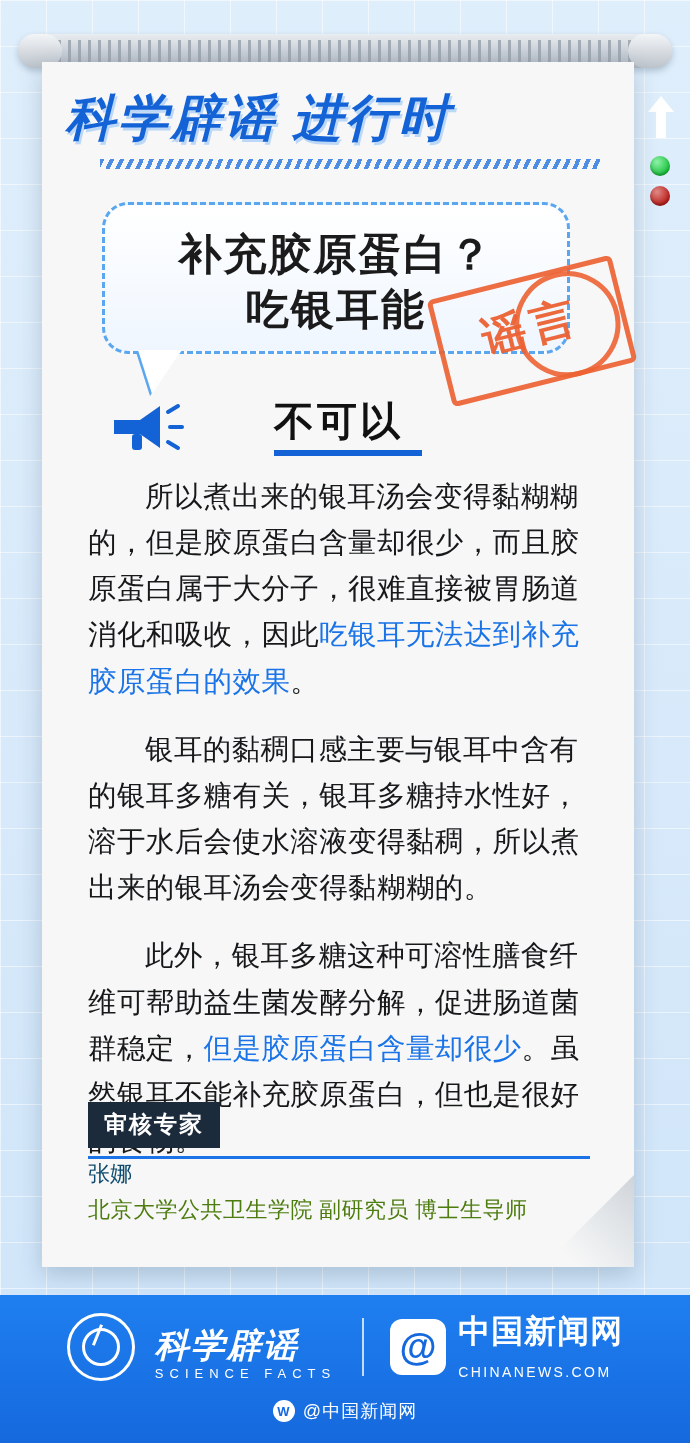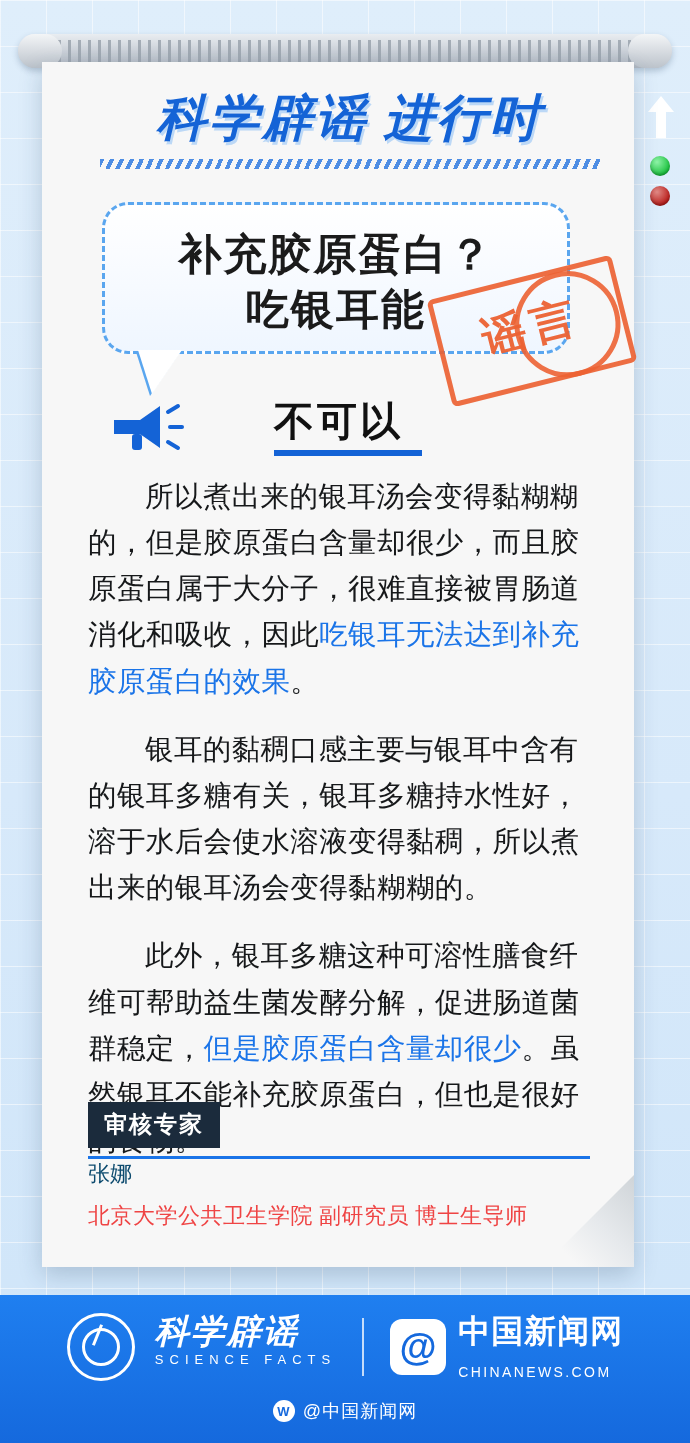--- a/index.html
+++ b/index.html
@@ -117,21 +117,20 @@
     height: 92px;
     background: linear-gradient(225deg, #cfd4d8 0%, #e6e9ec 45%, #f7f7f7 80%);
     clip-path: polygon(100% 0, 100% 100%, 0 100%);
   }
 
   
   .header {
     position: absolute;
     left: 0; right: 0;
     top: 30px;
-    text-align: center;
     padding-left: 23px;
   }
   .main-title {
     font-family: "Liberation Serif", serif;
     font-weight: bold;
     font-style: italic;
     font-size: 50px;
     letter-spacing: 3px;
     color: #1463d6;
     text-shadow: 2px 3px 0 #bcd8f6;
@@ -291,24 +290,24 @@
     height: 3px;
     background: #1a74e8;
   }
   .expert-name {
     margin-top: 0;
     font-family: "Liberation Serif", serif;
     font-size: 22px;
     color: #0c4a6e;
   }
   .expert-affil {
-    margin-top: 12px;
+    margin-top: 6px;
     font-family: "Liberation Serif", serif;
     font-size: 22px;
-    color: #ef4444;
+    color: #4d7c0f;
     letter-spacing: .5px;
   }
 
   
   .footer {
     position: absolute;
     left: 0;
     bottom: 0;
     width: 690px;
     height: 148px;
@@ -317,21 +316,21 @@
   .footer-inner {
     position: relative;
     height: 104px;
     display: flex;
     align-items: center;
     justify-content: center;
     gap: 26px;
   }
   .brand-left {
     display: flex;
-    align-items: flex-start;
+    align-items: flex-end;
     gap: 20px;
   }
   .brand-left .mark {
     width: 62px;
     height: 62px;
     border-radius: 50%;
     border: 3px solid #ffffff;
     position: relative;
   }
   .brand-left .mark::before {

